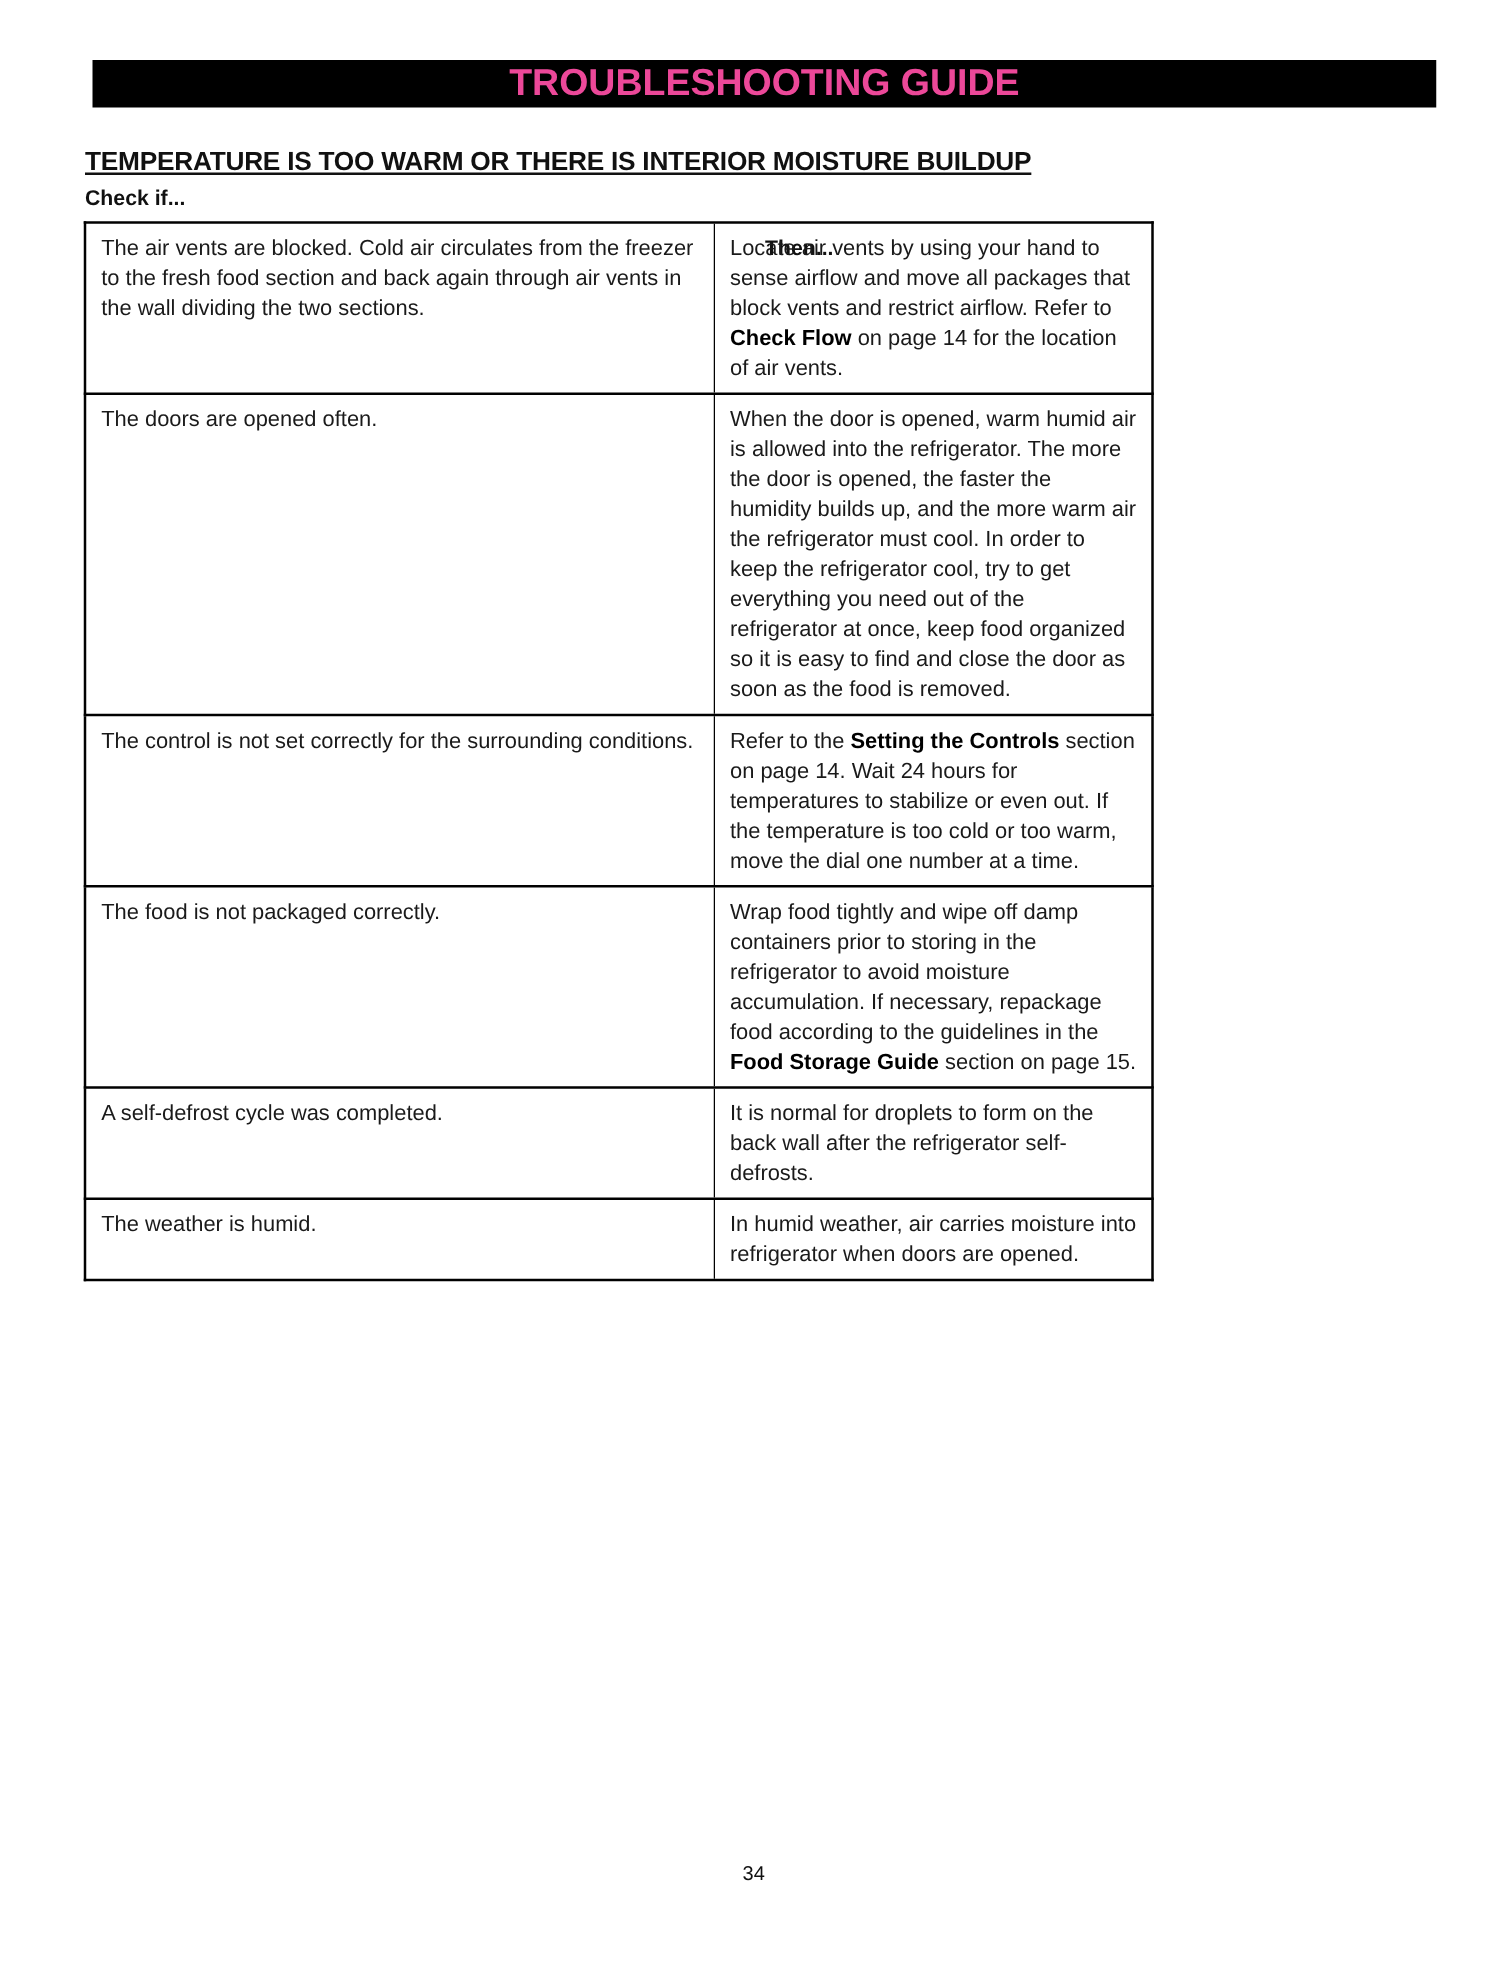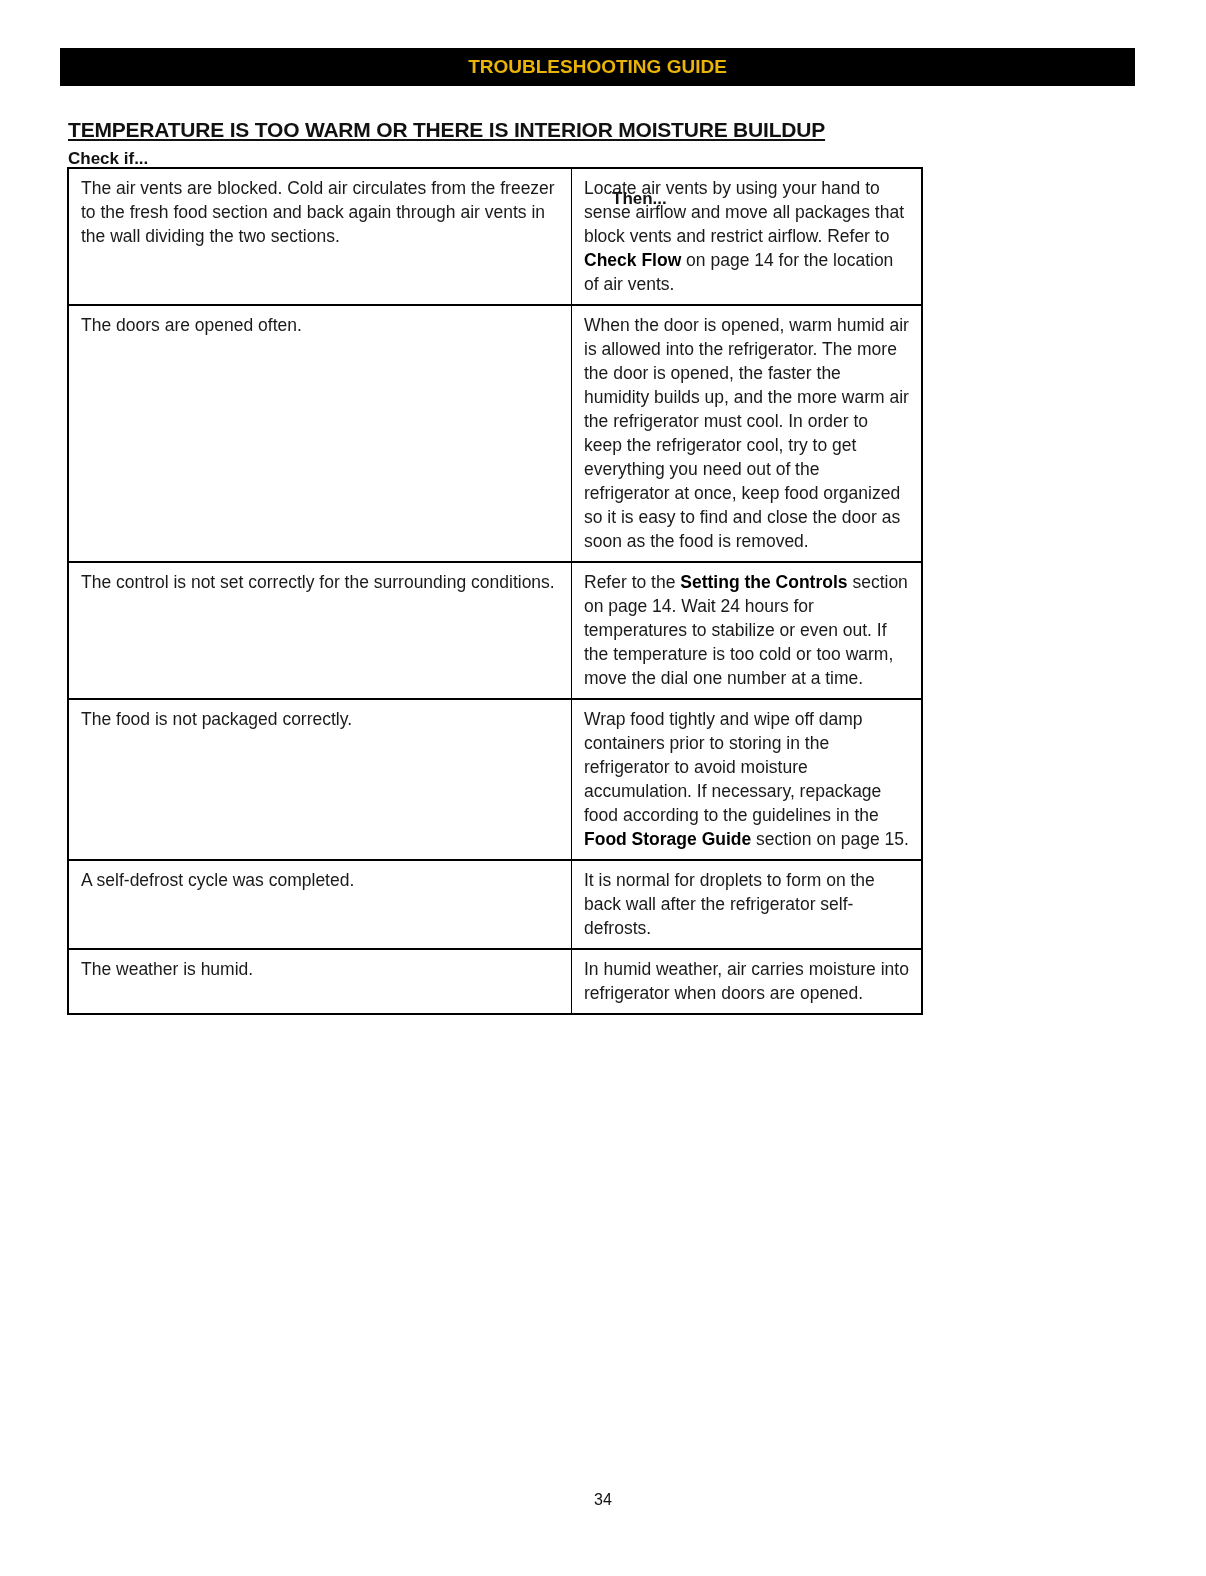--- a/index.html
+++ b/index.html
@@ -10,28 +10,28 @@
     body {
       width: 1206px;
       height: 1576px;
       position: relative;
       font-family: "Liberation Sans", sans-serif;
       color: #111111;
       overflow: hidden;
     }
     .banner {
       position: absolute;
-      left: 60px;
+      left: 74px;
       top: 48px;
       width: 1075px;
       height: 38px;
       background: #000000;
-      color: #eab308;
+      color: #ec4899;
       font-weight: bold;
-      font-size: 19px;
+      font-size: 30px;
       line-height: 38px;
       text-align: center;
       letter-spacing: 0px;
     }
     .section-title {
       position: absolute;
       left: 68px;
       top: 118px;
       font-weight: bold;
       font-size: 21px;
@@ -45,21 +45,21 @@
       font-weight: bold;
       font-size: 17px;
       line-height: 20px;
     }
     .col-head.check { left: 68px; }
     .col-head.then { left: 612px; margin-top: 40px; }
 
     table.guide {
       position: absolute;
       left: 67px;
-      top: 167px;
+      top: 177px;
       width: 856px;
       border-collapse: collapse;
       table-layout: fixed;
     }
     table.guide td {
       border-left: 2px solid #000;
       border-right: 2px solid #000;
       border-top: 2px solid #000;
       border-bottom: 2px solid #000;
       vertical-align: top;

